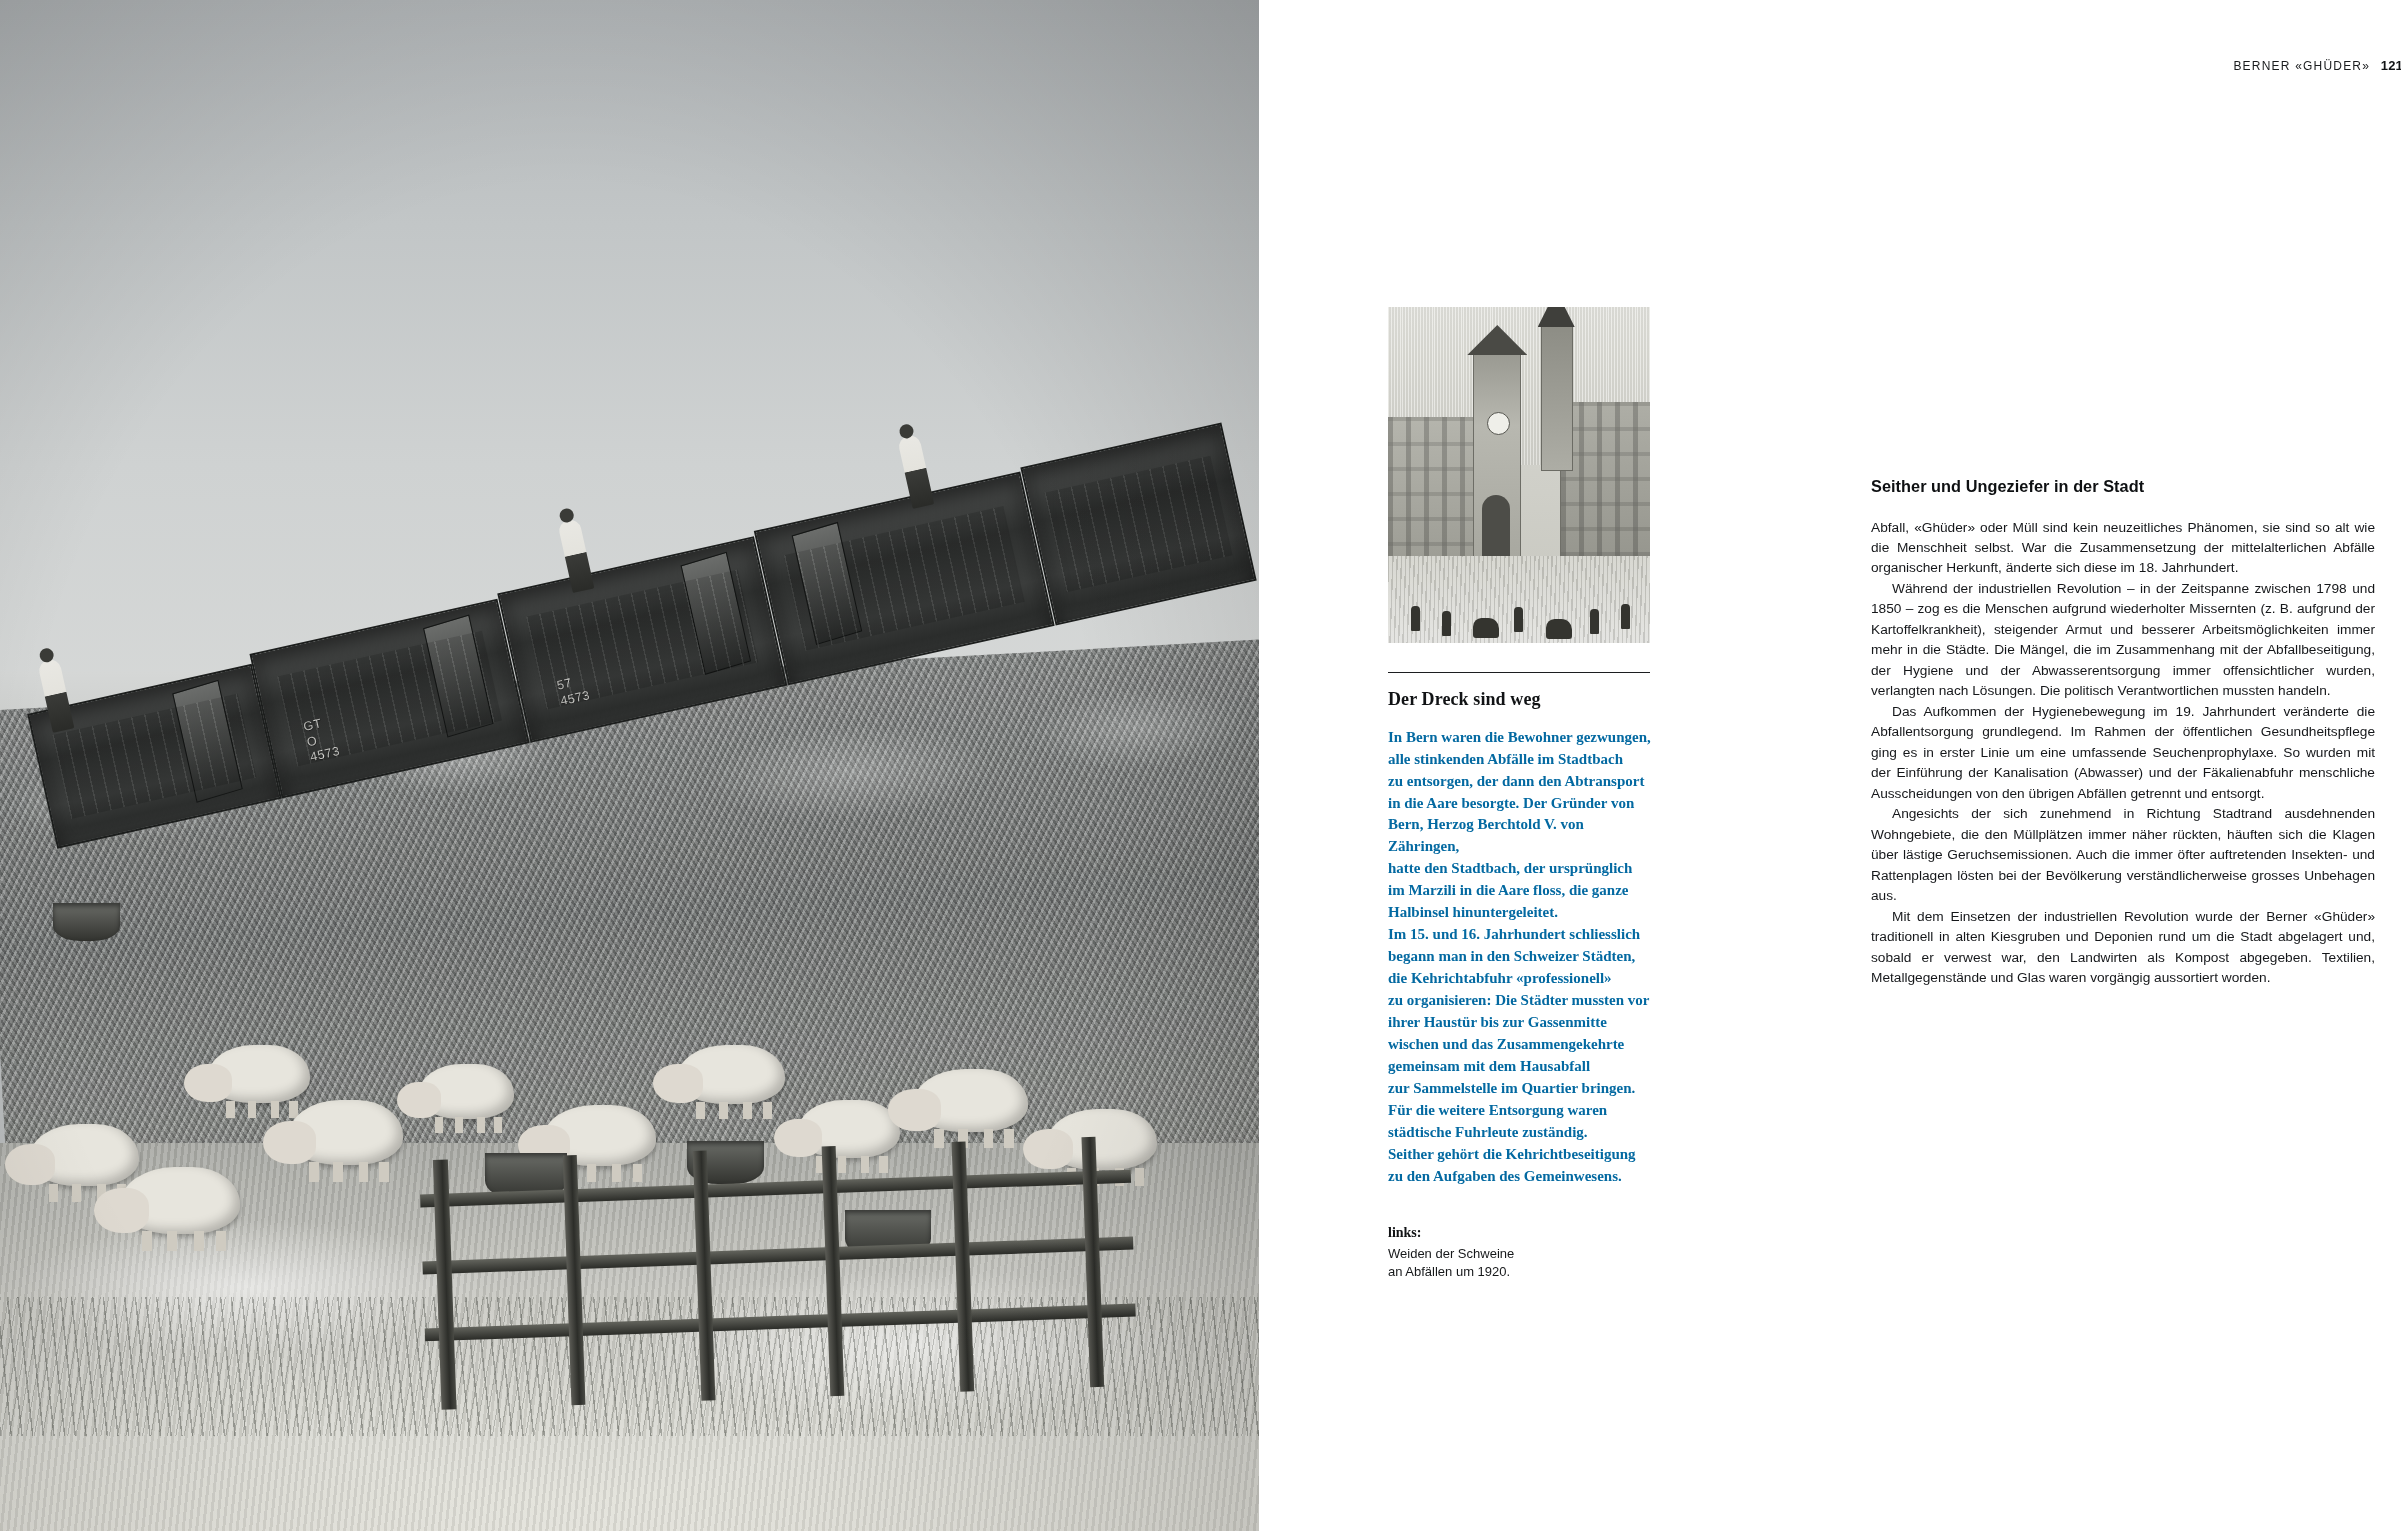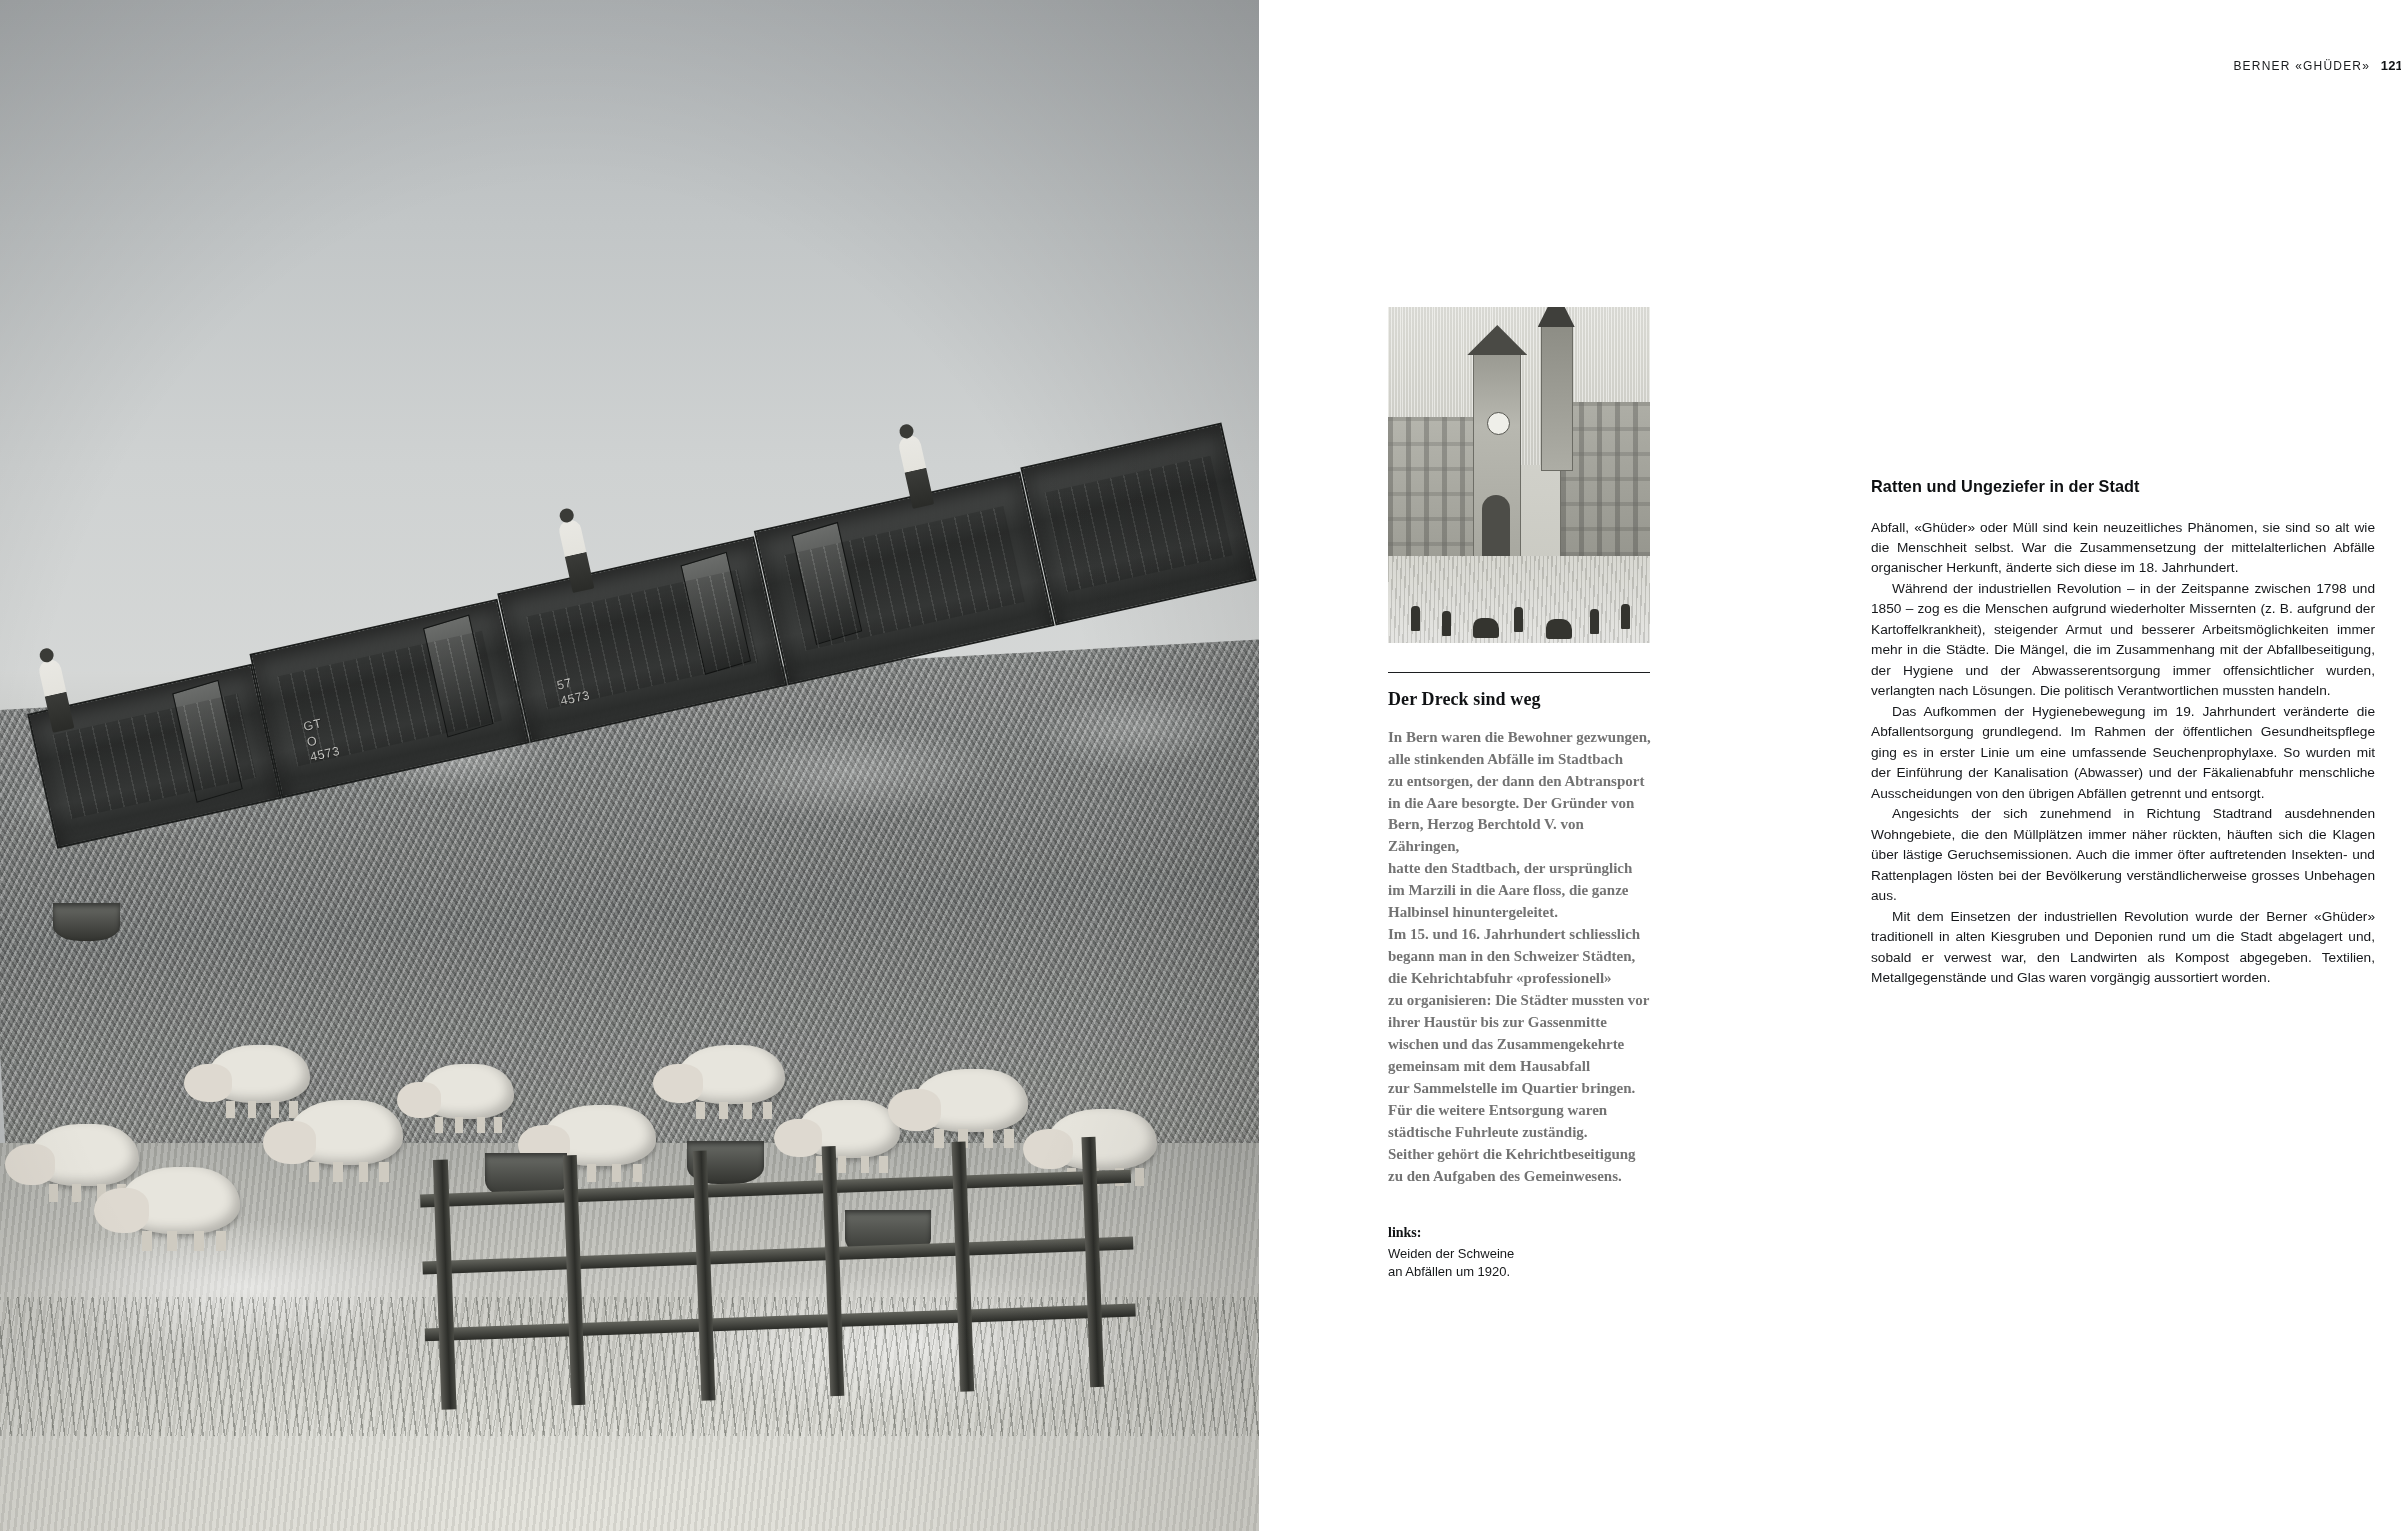--- a/index.html
+++ b/index.html
@@ -334,21 +334,21 @@
     font-size: 18px;
     color: #111315;
     letter-spacing: 0.1px;
   }
   .margin-body {
     margin-top: 16.3px;
     font-family: "Liberation Serif", serif;
     font-weight: 700;
     font-size: 15px;
     line-height: 1.465;
-    color: #737373;
+    color: #0369a1;
     white-space: pre-line;
   }
   .caption-block {
     margin-top: 37px;
   }
   .caption-label {
     font-family: "Liberation Serif", serif;
     font-weight: 700;
     font-size: 14px;
     color: #111315;
@@ -512,21 +512,21 @@
 zu den Aufgaben des Gemeinwesens.</div>
 
       <div class="caption-block">
         <div class="caption-label">links:</div>
         <div class="caption-text">Weiden der Schweine
 an Abfällen um 1920.</div>
       </div>
     </div>
 
     <div class="col-right">
-      <h2 class="section-title">Ratten und Ungeziefer in der Stadt</h2>
+      <h2 class="section-title">Seither und Ungeziefer in der Stadt</h2>
       <p class="body-p first">Abfall, «Ghüder» oder Müll sind kein neuzeitliches Phänomen, sie sind so alt wie die Menschheit selbst. War die Zusammensetzung der mittelalterlichen Abfälle organischer Herkunft, änderte sich diese im 18. Jahrhundert.</p>
       <p class="body-p indent">Während der industriellen Revolution – in der Zeitspanne zwischen 1798 und 1850 – zog es die Menschen aufgrund wiederholter Missernten (z. B. aufgrund der Kartoffelkrankheit), steigender Armut und besserer Arbeitsmöglichkeiten immer mehr in die Städte. Die Mängel, die im Zusammenhang mit der Abfallbeseitigung, der Hygiene und der Abwasserentsorgung immer offensichtlicher wurden, verlangten nach Lösungen. Die politisch Verantwortlichen mussten handeln.</p>
       <p class="body-p indent">Das Aufkommen der Hygienebewegung im 19. Jahrhundert veränderte die Abfallentsorgung grundlegend. Im Rahmen der öffentlichen Gesundheitspflege ging es in erster Linie um eine umfassende Seuchenprophylaxe. So wurden mit der Einführung der Kanalisation (Abwasser) und der Fäkalienabfuhr menschliche Ausscheidungen von den übrigen Abfällen getrennt und entsorgt.</p>
       <p class="body-p indent">Angesichts der sich zunehmend in Richtung Stadtrand ausdehnenden Wohngebiete, die den Müllplätzen immer näher rückten, häuften sich die Klagen über lästige Geruchsemissionen. Auch die immer öfter auftretenden Insekten- und Rattenplagen lösten bei der Bevölkerung verständlicherweise grosses Unbehagen aus.</p>
       <p class="body-p indent">Mit dem Einsetzen der industriellen Revolution wurde der Berner «Ghüder» traditionell in alten Kiesgruben und Deponien rund um die Stadt abgelagert und, sobald er verwest war, den Landwirten als Kompost abgegeben. Textilien, Metallgegenstände und Glas waren vorgängig aussortiert worden.</p>
     </div>
 
   </div>
 </div>
 

